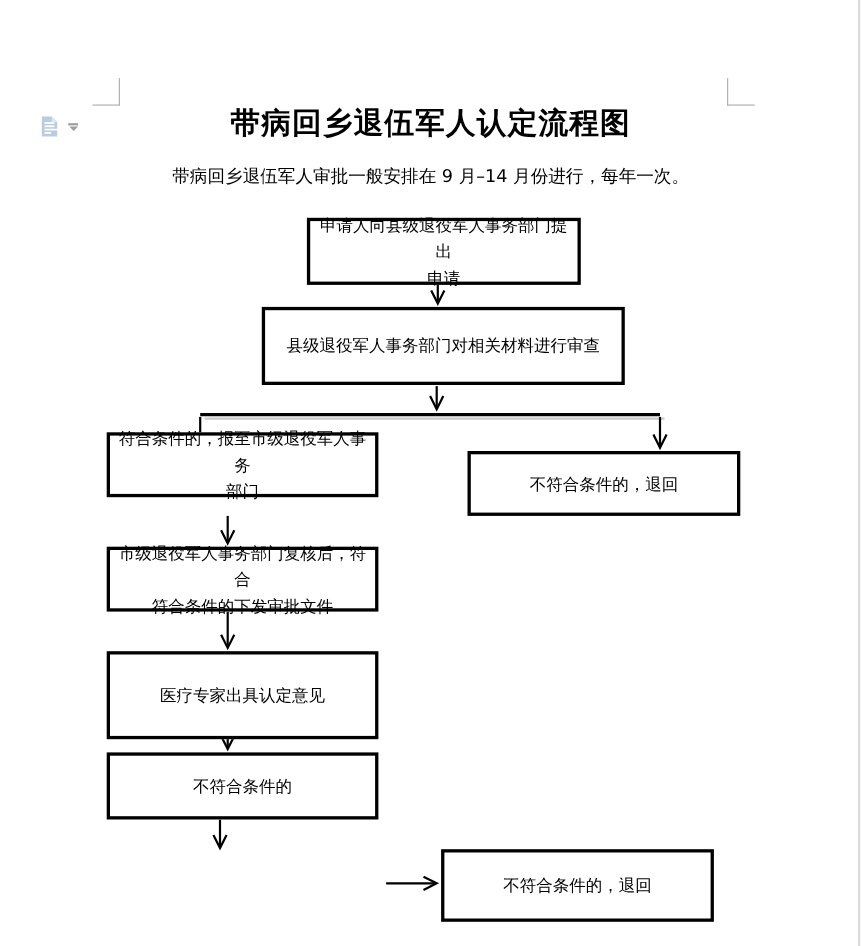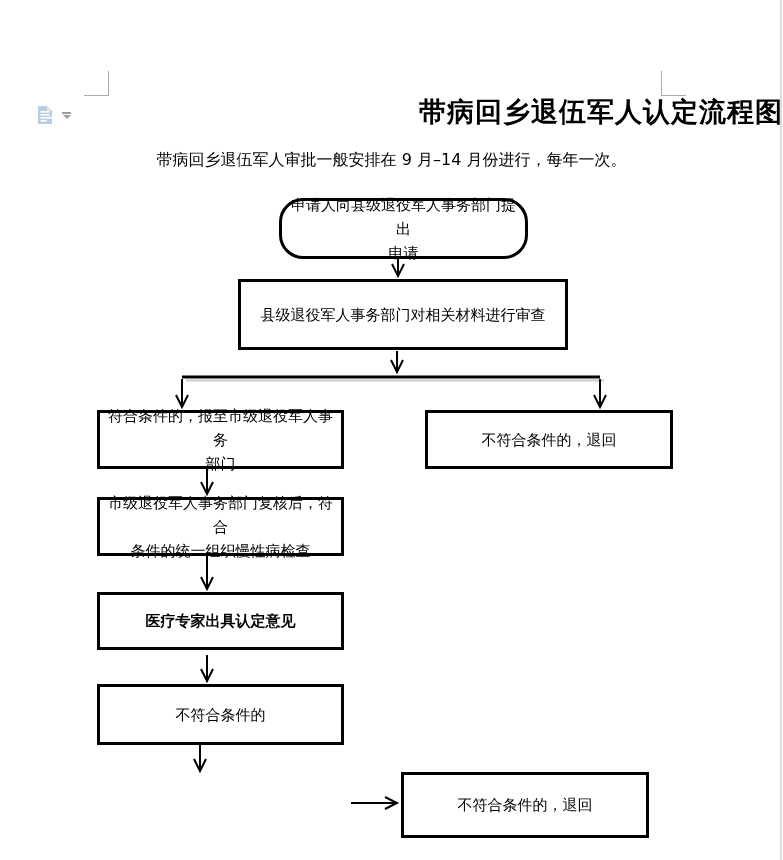--- a/index.html
+++ b/index.html
@@ -30,42 +30,42 @@
   }
   .dd-group { display:flex; flex-direction:column; align-items:center; margin-top:2px; }
   .dd-bar { width:9px; height:2px; background:#9d9d9d; margin-bottom:1px; }
   .dd-tri {
     width:0; height:0;
     border-left:4px solid transparent; border-right:4px solid transparent;
     border-top:4px solid #9d9d9d;
   }
   
   .doc-title {
-    position:absolute; top:94px; left:0; width:783px; text-align:right;
+    position:absolute; top:94px; left:0; width:783px; text-align:center;
     font-family:"DejaVu Serif","Liberation Serif",serif;
     font-weight:bold; font-size:27px; letter-spacing:1px;
   }
   .doc-intro {
     position:absolute; top:150px; left:0; width:783px; text-align:center;
     font-size:16px;
   }
   
   .fbox {
     position:absolute; box-sizing:border-box;
     border:3px solid #000; background:#fff;
     display:flex; align-items:center; justify-content:center;
     text-align:center; font-size:15px; line-height:24px;
     white-space:pre-line; padding:0 4px;
   }
-  .b1 { left:279px; top:198px; width:249px; height:61px;border-radius:24px; }
+  .b1 { left:279px; top:198px; width:249px; height:61px; }
   .b2 { left:238px; top:279px; width:330px; height:71px;font-family:Liberation Serif, serif; }
-  .b3 { left:97px;  top:410px; width:247px; height:59px; }
+  .b3 { left:97px;  top:393px; width:247px; height:59px; }
   .b4 { left:425px; top:410px; width:248px; height:59px; }
   .b5 { left:97px;  top:497px; width:247px; height:59px; }
-  .b6 { left:97px;  top:592px; width:247px; height:58px;font-weight:bold; }
+  .b6 { left:97px;  top:592px; width:247px; height:80px; }
   .b7 { left:97px;  top:684px; width:247px; height:61px; }
   .b8 { left:103px; top:774px; width:248px; height:61px; }
   .b9 { left:401px; top:772px; width:248px; height:66px; }
   .connectors { position:absolute; left:0; top:0; pointer-events:none; }
 </style>
 </head>
 <body>
 
 <div class="screen">
 
@@ -123,18 +123,18 @@
     <line x1="351" y1="803" x2="396" y2="803" stroke="#000" stroke-width="2" marker-end="url(#arrow)"></line>
   </svg>
 
   <div class="fbox b1">申请人向县级退役军人事务部门提出
 申请</div>
   <div class="fbox b2">县级退役军人事务部门对相关材料进行审查</div>
   <div class="fbox b3">符合条件的，报至市级退役军人事务
 部门</div>
   <div class="fbox b4">不符合条件的，退回</div>
   <div class="fbox b5">市级退役军人事务部门复核后，符合
-条件的统一组织慢性病检查</div>
+符合条件的下发审批文件</div>
   <div class="fbox b6">医疗专家出具认定意见</div>
   <div class="fbox b7">不符合条件的</div>
   <div class="fbox b9">不符合条件的，退回</div>
 
 </div>
 
 </body></html>

